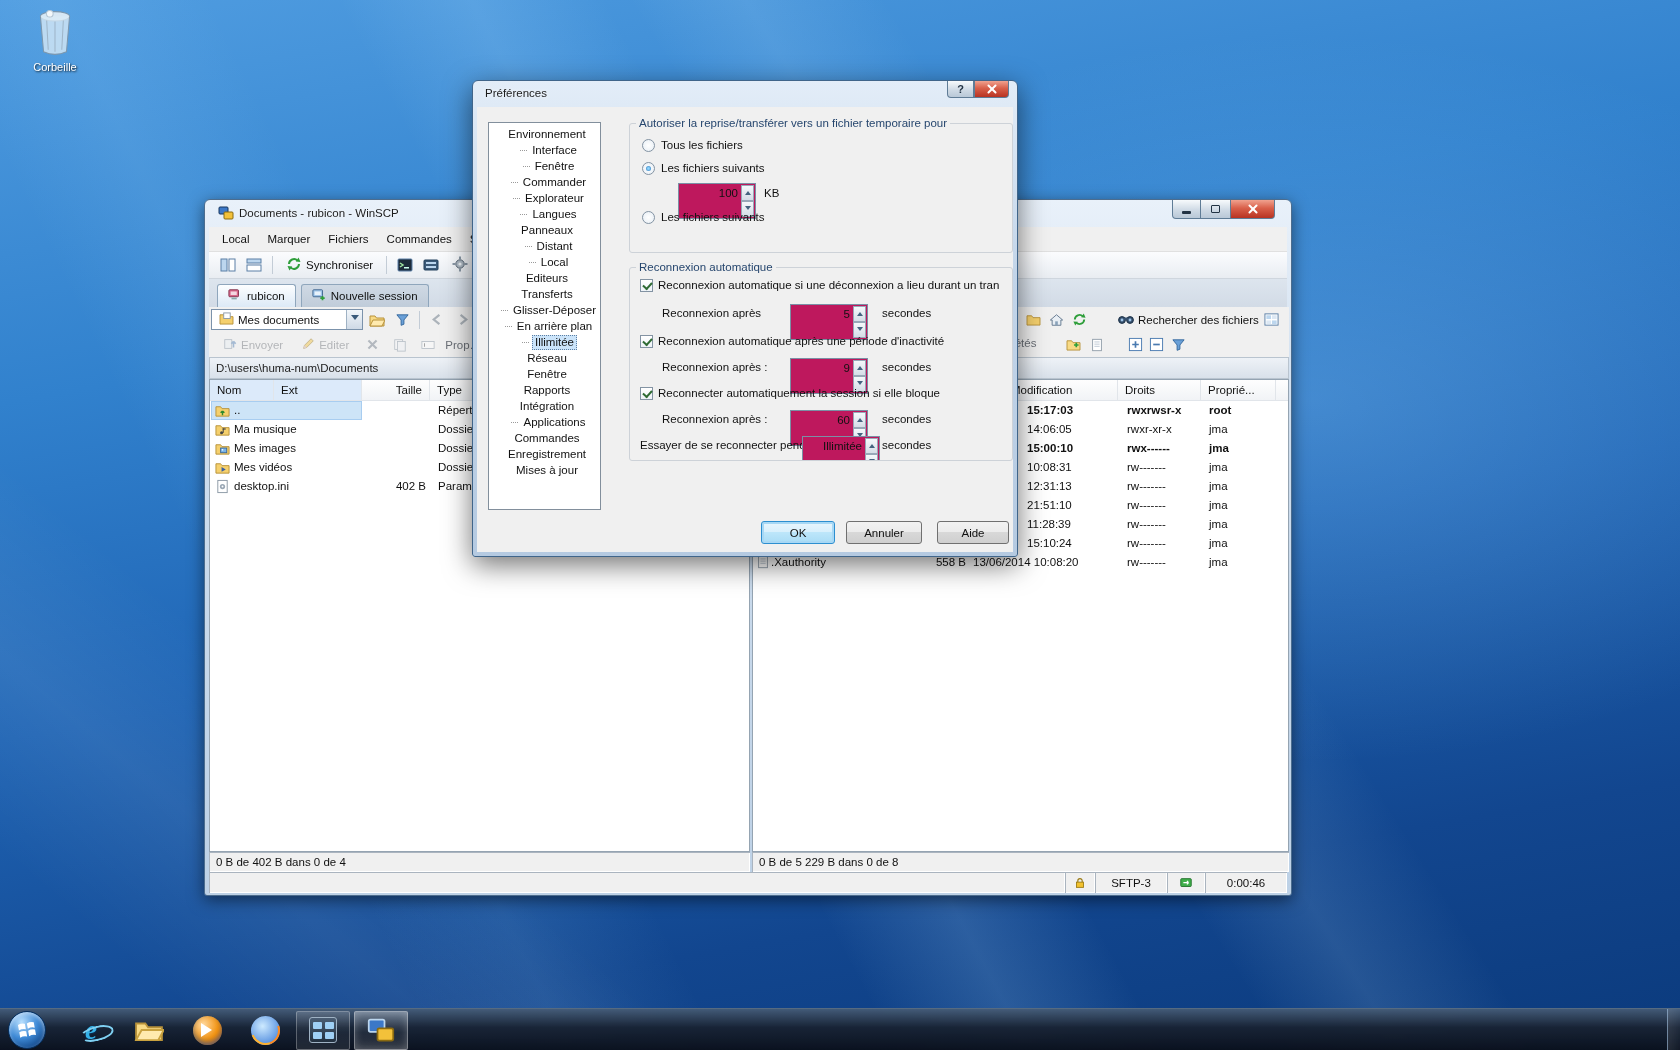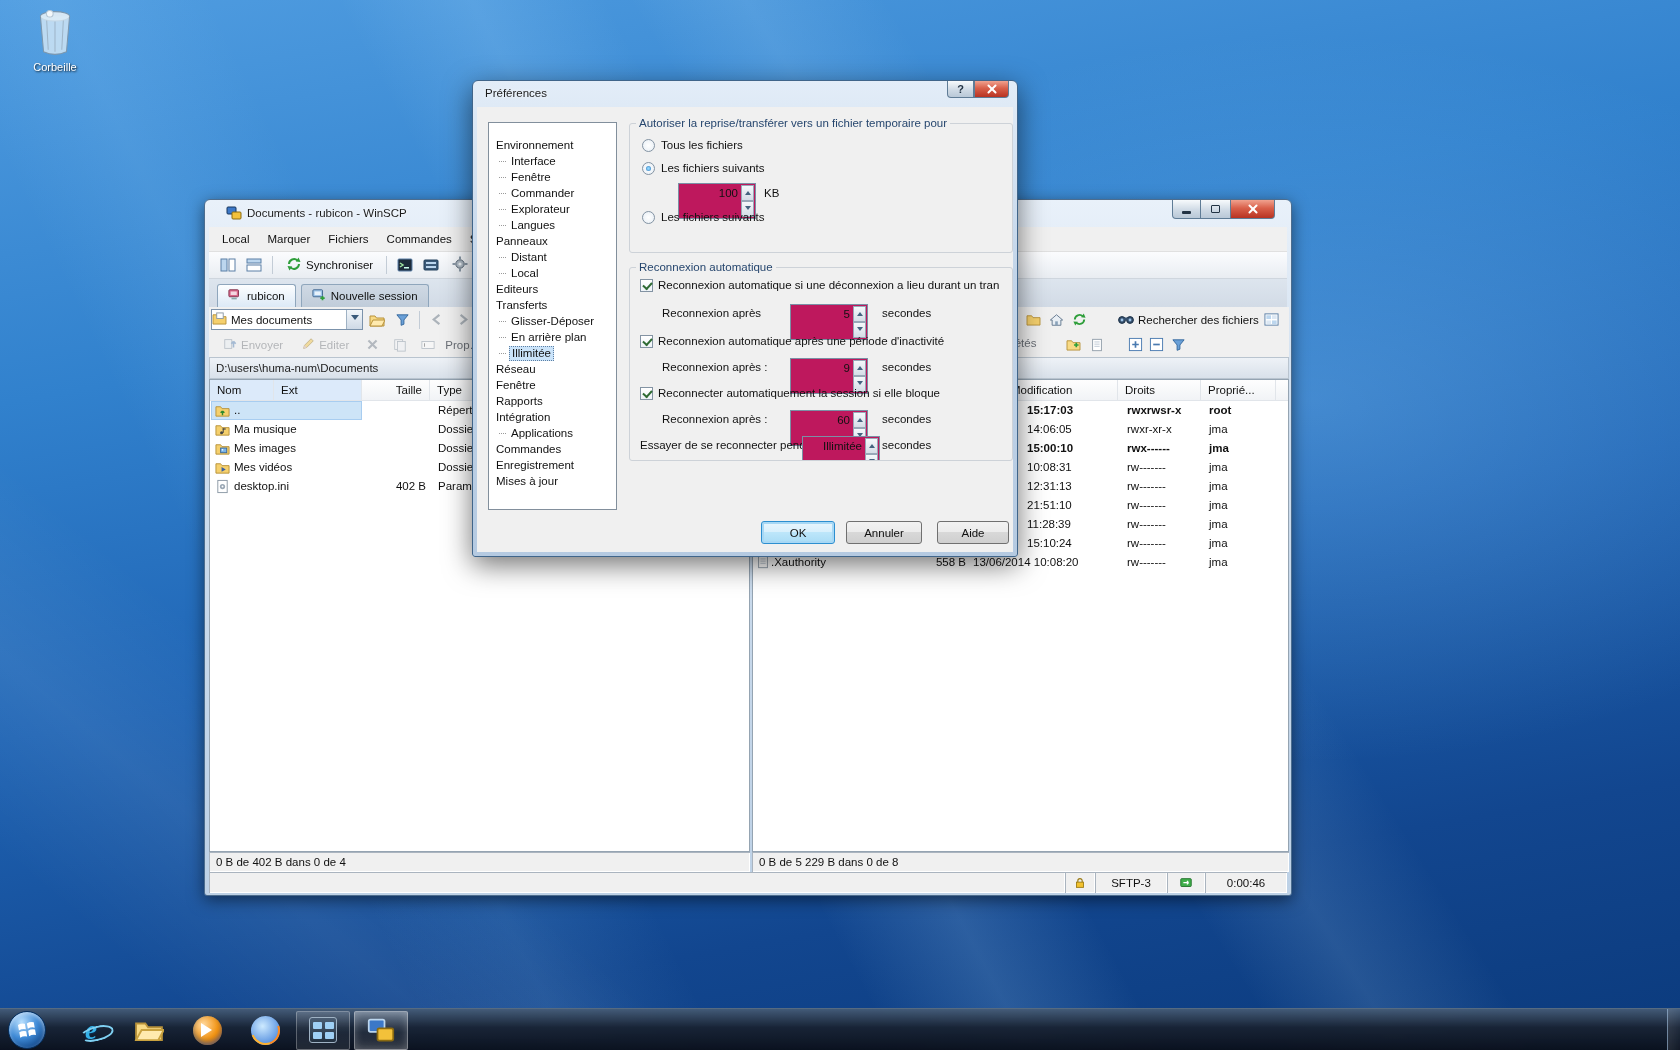--- a/index.html
+++ b/index.html
@@ -15,21 +15,21 @@
   linear-gradient(170deg,#4f9ce0 0%,#3181cd 30%,#1f64b4 55%,#12468f 80%,#0b3a7c 100%);}
 .abs{position:absolute;}
 
 
 .desk-ico{position:absolute;left:16px;top:8px;width:78px;text-align:center;color:#fff;cursor:default;}
 .desk-ico .lbl{font-size:11px;text-shadow:1px 1px 2px rgba(0,0,0,.85);margin-top:1px;}
 
 
 .window{position:absolute;background:linear-gradient(180deg,#e9f1fa,#cfdeee 30%,#bdd1e6);
  border:1px solid #4d6d8e;border-radius:6px 6px 3px 3px;box-shadow:0 4px 16px rgba(0,0,0,.5);}
-.titlebar{position:absolute;top:0;left:12px;right:0;height:27px;}
+.titlebar{position:absolute;top:0;left:4px;right:0;height:27px;}
 .title-txt{position:absolute;left:30px;top:7px;color:#1c1c1c;text-shadow:0 0 4px #fff;}
 .winctl{position:absolute;top:0;right:16px;display:flex;}
 .winctl .wb{height:19px;border:1px solid #5f7c96;border-top:none;background:linear-gradient(#f7fafc,#cfdae5 55%,#b9c8d7);display:flex;align-items:center;justify-content:center;}
 .winctl .wb.min{width:29px;border-radius:0 0 0 4px;}
 .winctl .wb.max{width:29px;border-left:none;border-right:none;}
 .winctl .wb.cls{width:45px;border-radius:0 0 4px 0;background:linear-gradient(#f0a28f,#d9604a 45%,#b83322);}
 .g-min{width:9px;height:3px;background:#234;border-radius:1px;margin-top:6px;}
 .g-max{width:9px;height:8px;border:1.5px solid #234;border-radius:1px;}
 .g-x{position:relative;width:10px;height:10px;}
 .g-x::before,.g-x::after{content:"";position:absolute;left:4px;top:-1px;width:2px;height:12px;background:#fff;border-radius:1px;}
@@ -43,21 +43,21 @@
 .tbsep{width:1px;height:18px;background:#c3ccd6;margin:0 3px;}
 .tbbtn{display:flex;align-items:center;gap:4px;padding:2px 6px;border-radius:2px;}
 .tabsrow{position:absolute;top:79px;left:4px;right:4px;height:28px;background:linear-gradient(#dde5ee,#d2dbe6);display:flex;align-items:flex-end;padding-left:8px;gap:5px;}
 .tab{display:flex;align-items:center;gap:5px;height:23px;padding:0 10px;border:1px solid #8fa6bc;border-bottom:none;border-radius:3px 3px 0 0;}
 .tab.on{background:linear-gradient(#fdfeff,#dcE9f6);}
 .tab.off{background:linear-gradient(#cfd9e4,#c0ccd9);}
 .panel{position:absolute;top:107px;height:545px;background:#f0f0f0;}
 .p-left{left:4px;width:541px;}
 .p-right{left:547px;width:537px;}
 .drivebar{position:absolute;top:0;left:0;right:0;height:25px;display:flex;align-items:center;padding-left:2px;gap:3px;}
-.combo{position:relative;width:152px;height:21px;background:#fff;border:1px solid #7b92ab;display:flex;align-items:center;gap:4px;padding-left:0;}
+.combo{position:relative;width:152px;height:21px;background:#fff;border:1px solid #7b92ab;display:flex;align-items:center;gap:4px;padding-left:7px;}
 .combo .drop{position:absolute;right:0;top:0;bottom:0;width:16px;background:linear-gradient(#f2f6fa,#cfdae6);border-left:1px solid #9fb2c4;display:flex;align-items:center;justify-content:center;}
 .tri-dn{width:0;height:0;border:4px solid transparent;border-top:5px solid #3a5a7a;margin-top:4px;}
 .cmdbar{position:absolute;top:25px;left:0;right:0;height:25px;display:flex;align-items:center;padding-left:8px;gap:6px;}
 .gray{opacity:.45;}
 .graytxt{color:#6a6f76;}
 .pathbar{position:absolute;top:50px;left:0;right:0;height:22px;background:linear-gradient(#eef2f7,#d9e1ea);border:1px solid #b9c4cf;display:flex;align-items:center;padding-left:6px;color:#222;}
 .listwrap{position:absolute;top:72px;left:0;right:0;bottom:0;background:#fff;border:1px solid #95a4b2;}
 .cols{position:absolute;top:0;left:0;right:0;height:21px;background:linear-gradient(#fefefe,#f1f3f6);border-bottom:1px solid #e1e5ea;}
 .cols .hc{position:absolute;top:0;bottom:0;border-right:1px solid #e1e5ea;display:flex;align-items:center;padding:0 7px;}
 .hc.tint{background:#dceafa;}
@@ -76,21 +76,21 @@
 
 .dialog{position:absolute;left:472px;top:80px;width:546px;height:477px;z-index:50;
  background:linear-gradient(180deg,#e3edf8,#c3d5e9 40%,#b5cae1);
  border:1px solid #40658a;border-radius:6px 6px 3px 3px;box-shadow:0 8px 28px rgba(0,0,0,.55);}
 .dlg-title{position:absolute;left:12px;top:6px;color:#1b1b1b;text-shadow:0 0 4px #fff;}
 .dlg-ctl{position:absolute;top:0;right:8px;display:flex;}
 .dlg-ctl .wb{height:17px;border:1px solid #5f7c96;border-top:none;display:flex;align-items:center;justify-content:center;}
 .dlg-help{width:27px;border-radius:0 0 0 4px;background:linear-gradient(#f7fafc,#cfdae5 55%,#b9c8d7);color:#234;font-weight:bold;font-size:11px;}
 .dlg-close{width:35px;border-radius:0 0 4px 0;background:linear-gradient(#f0a28f,#d9604a 45%,#b83322);}
 .dlg-body{position:absolute;top:26px;left:4px;right:4px;bottom:4px;background:#f0f0f0;}
-.tree{position:absolute;left:11px;top:15px;width:129px;height:388px;background:#fff;border:1px solid #828f9c;padding-top:14px;overflow:hidden;}
+.tree{position:absolute;left:11px;top:15px;width:113px;height:388px;background:#fff;border:1px solid #828f9c;padding-top:3px;overflow:hidden;text-align:center;}
 .ti{height:16px;line-height:16px;white-space:nowrap;padding-left:5px;}
 .ti.lvl1{padding-left:10px;}
 .ti.lvl1 .conn{display:inline-block;width:7px;border-top:1px dotted #9a9a9a;vertical-align:middle;margin-right:3px;}
 .ti .tl{display:inline-block;padding:0 2px;}
 .ti.cur .tl{background:#cbe4fa;border:1px dotted #5d7fa3;line-height:13px;}
 .grp{position:absolute;border:1px solid #cdd2d8;border-radius:3px;background:transparent;overflow:hidden;}
 .grp legend{margin-left:6px;padding:0 3px;color:#26466e;}
 .rb{position:absolute;width:13px;height:13px;border-radius:50%;background:radial-gradient(#ffffff,#e6edf4);border:1px solid #8393a3;}
 .rb.on::after{content:"";position:absolute;left:3px;top:3px;width:5px;height:5px;border-radius:50%;background:radial-gradient(#8fd6ff 20%,#1f6ab2);}
 .cb{position:absolute;width:13px;height:13px;background:linear-gradient(#ffffff,#eef3f8);border:1px solid #8393a3;}

